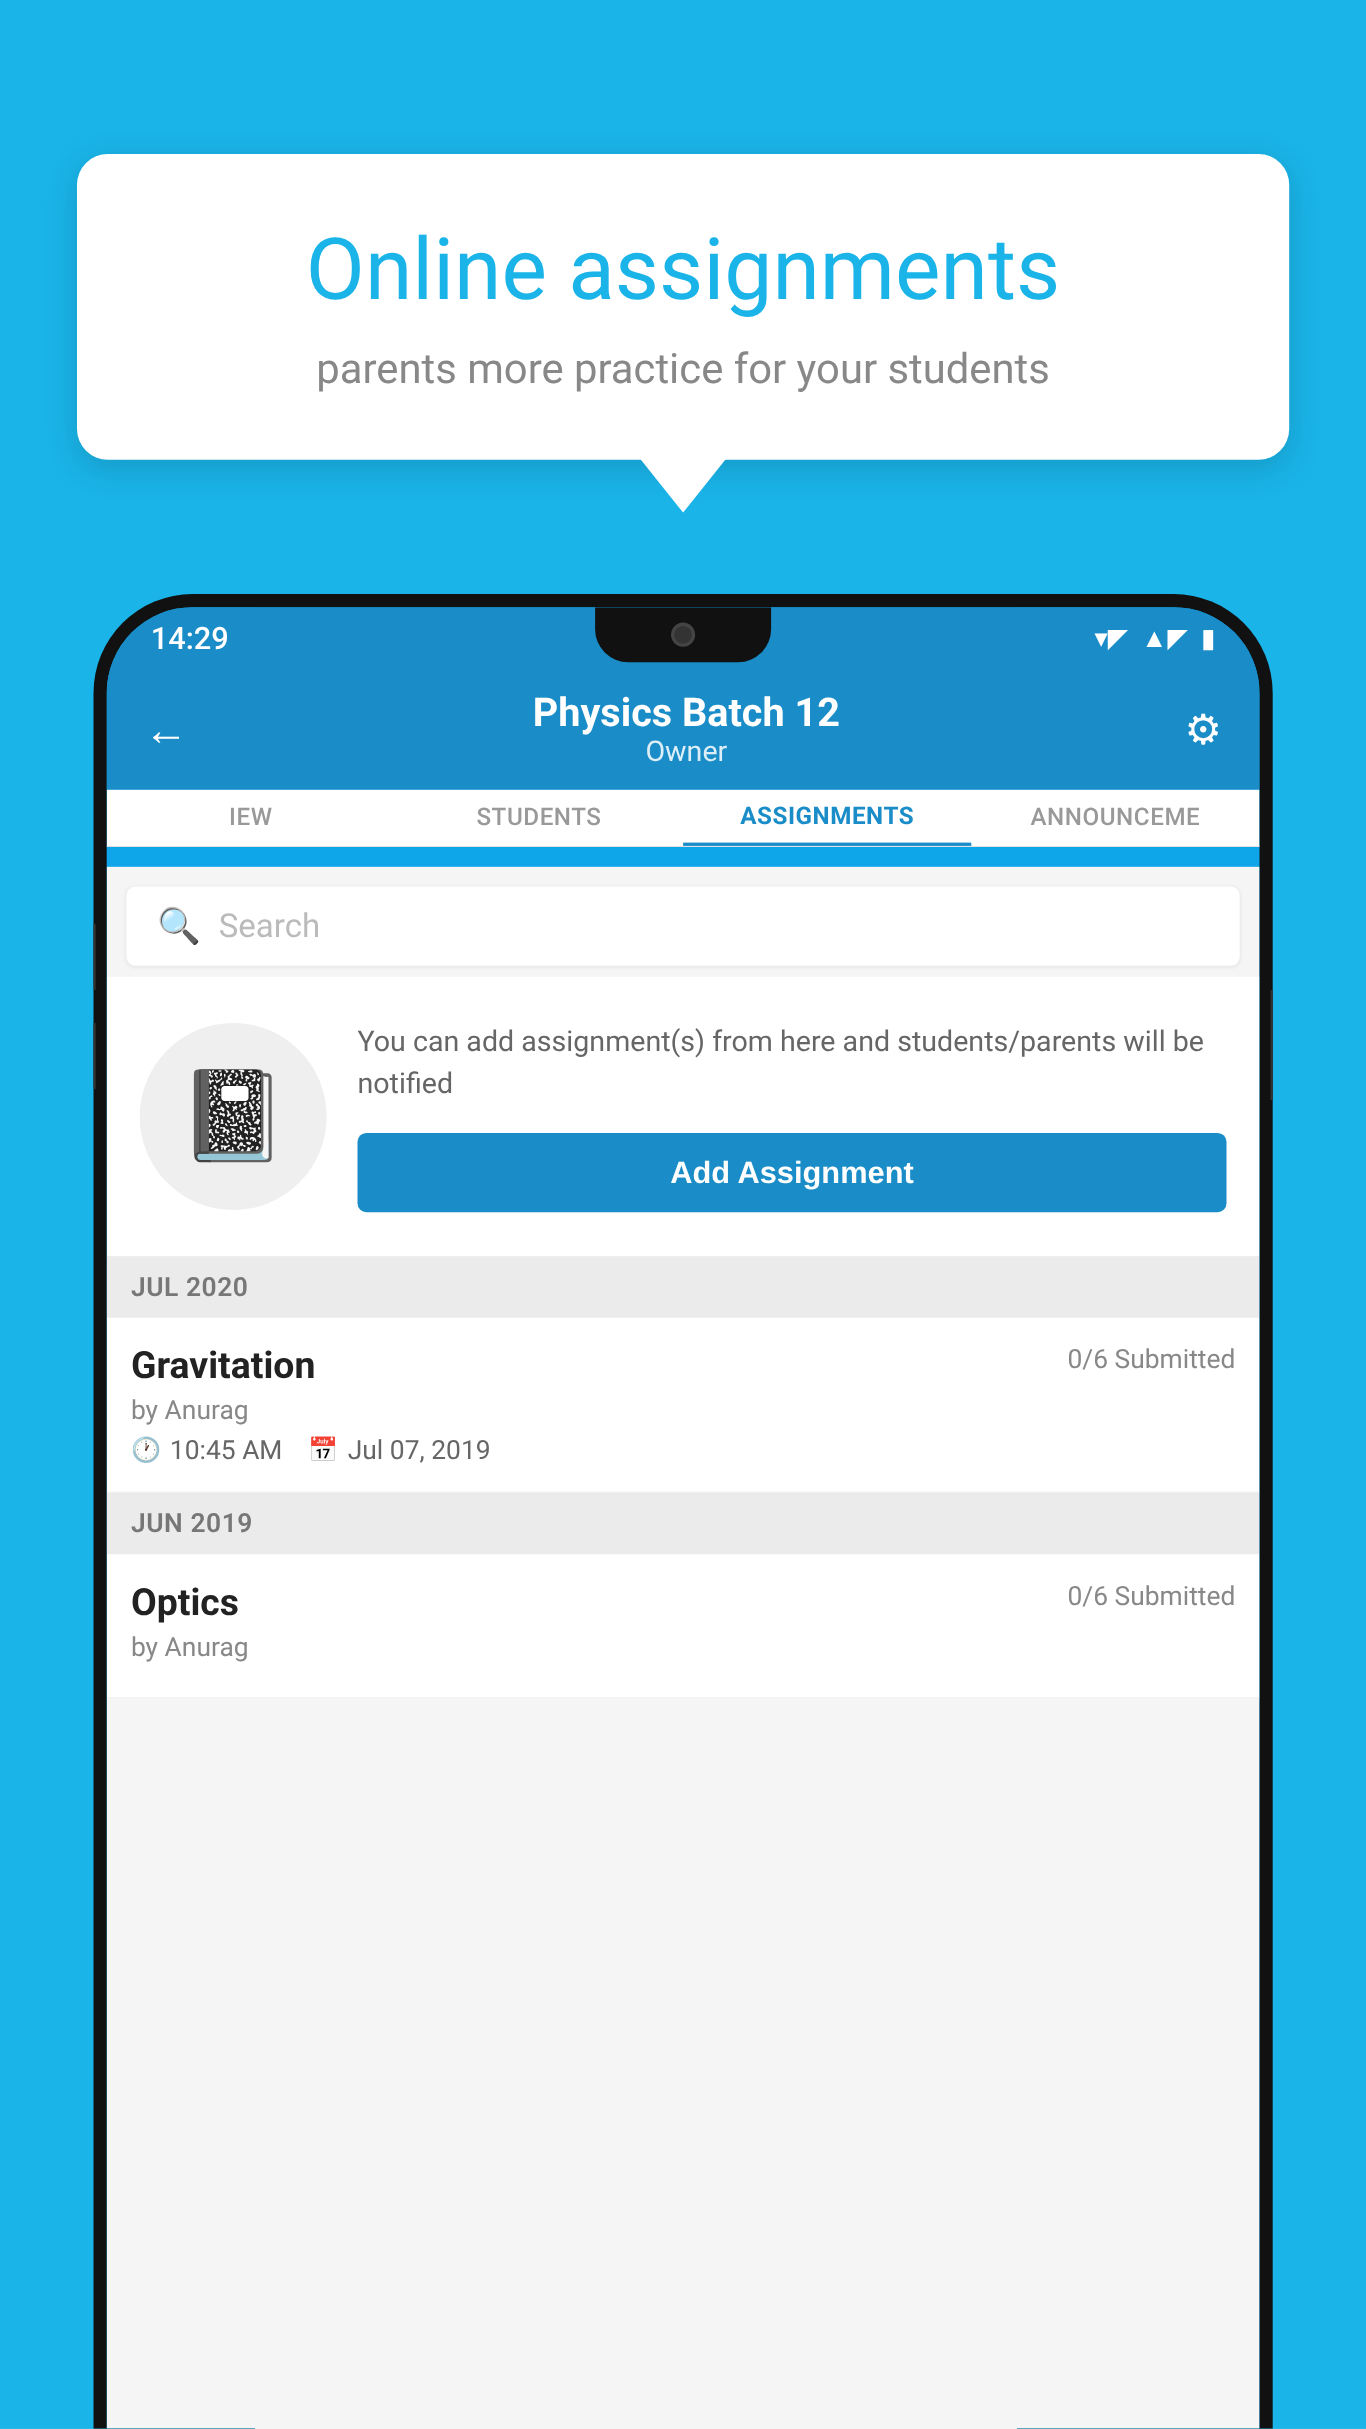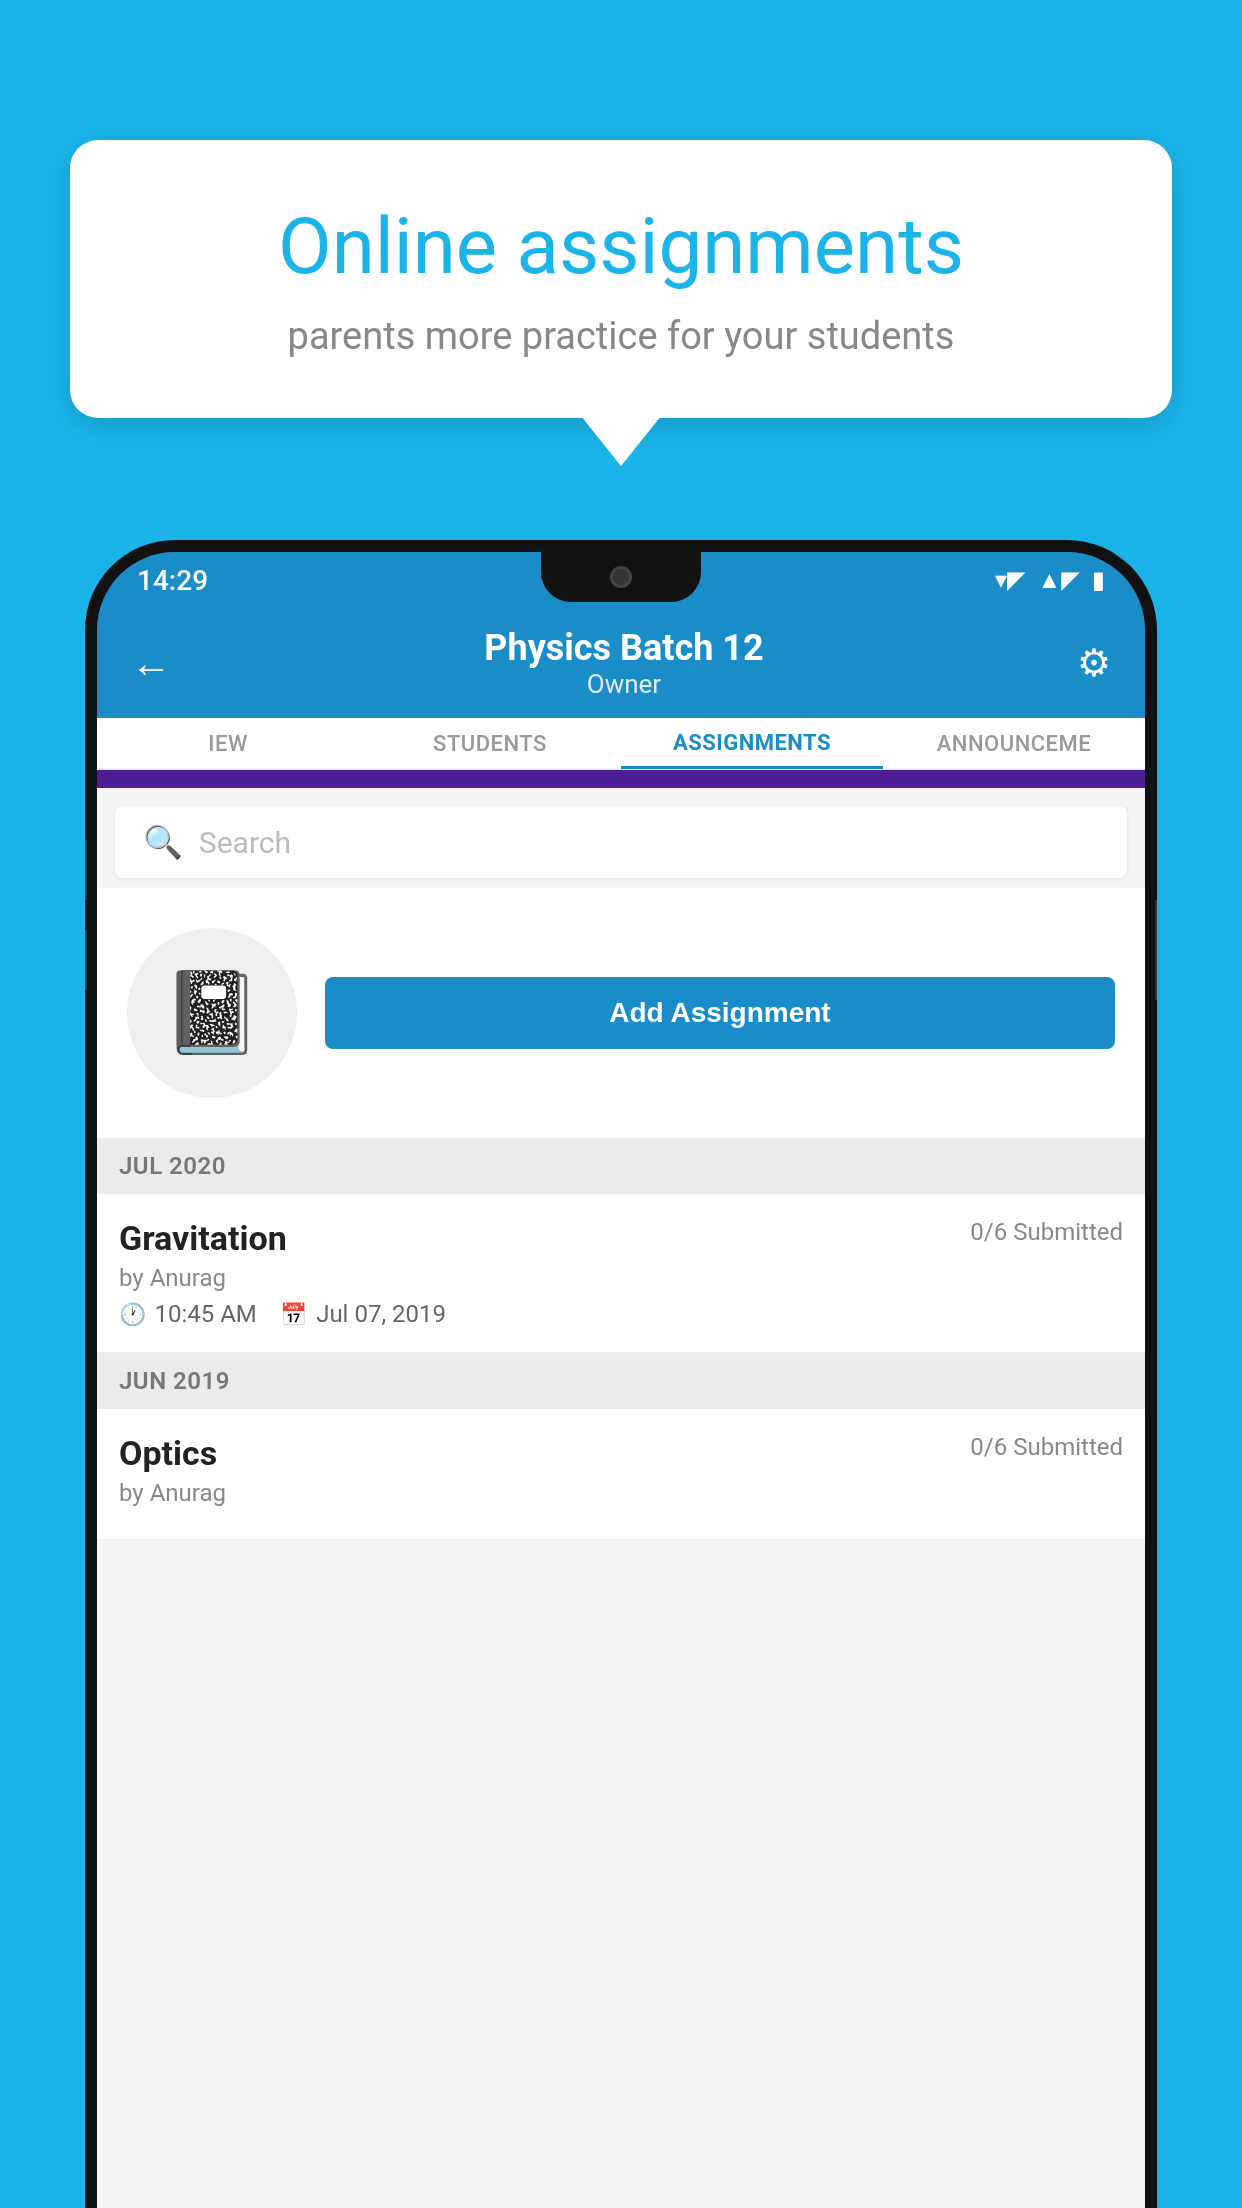--- a/index.html
+++ b/index.html
@@ -59,21 +59,21 @@
       background: #111;
       border-radius: 90px 90px 0 0;
       overflow: hidden;
     }
     .phone-inner {
       position: absolute;
       top: 12px;
       left: 12px;
       right: 12px;
       bottom: 0;
-      background: #4c1d95;
+      background: #0ea5e9;
       border-radius: 78px 78px 0 0;
       overflow: hidden;
     }
 
     
     .notch {
       position: absolute;
       top: 0;
       left: 50%;
       transform: translateX(-50%);
@@ -406,20 +406,21 @@
       <div class="search-bar">
         <span class="search-icon-wrap">🔍</span>
         <span class="search-text">Search</span>
       </div>
 
       <div class="empty-state">
         <div class="notebook-icon-wrap">
           <span class="notebook-icon">📓</span>
         </div>
         <div class="empty-right">
+          <div class="empty-desc">You can add assignment(s) from here and students/parents will be notified</div>
           <button class="add-assignment-btn">Add Assignment</button>
         </div>
       </div>
 
       <div class="section-header">JUL 2020</div>
       <div class="assignment-item">
         <div class="assignment-top">
           <span class="assignment-title">Gravitation</span>
           <span class="assignment-submitted">0/6 Submitted</span>
         </div>

